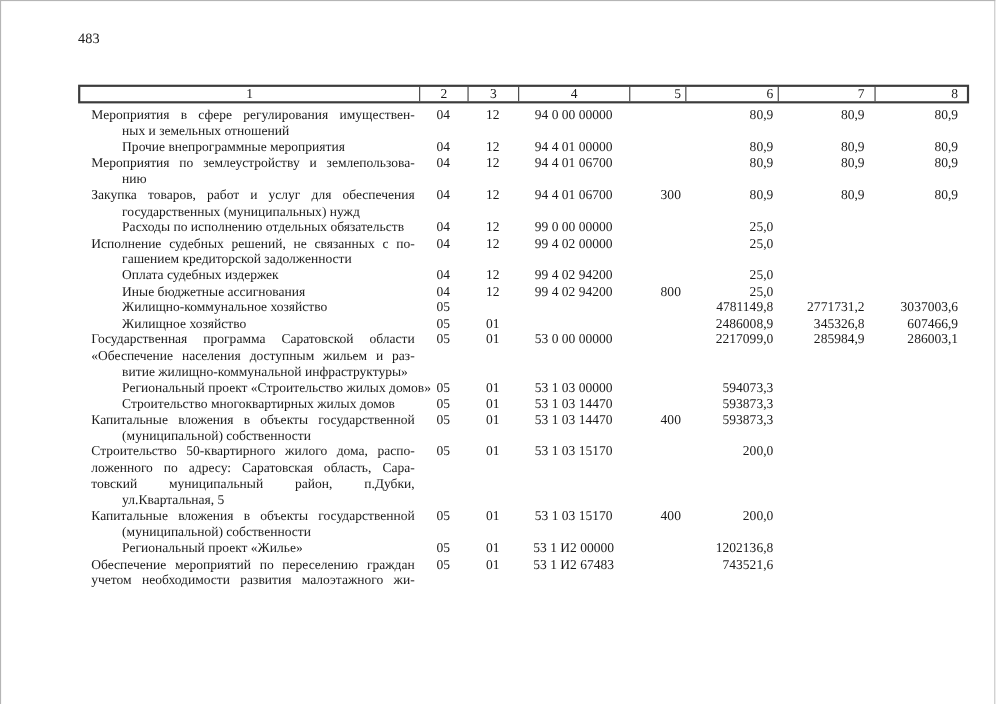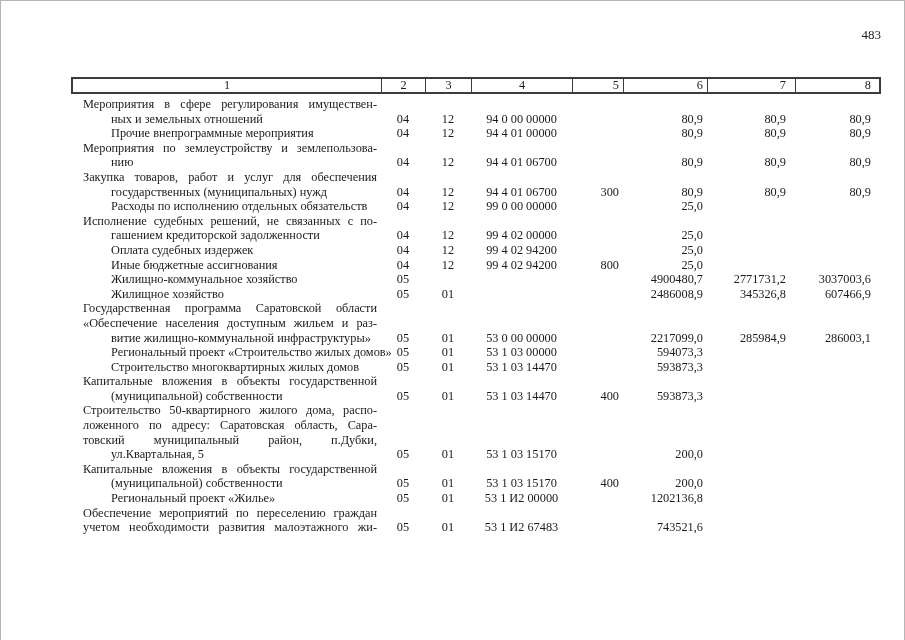--- a/index.html
+++ b/index.html
@@ -14,21 +14,21 @@
     border-right: 1px solid var(--page_edge, #b5b5b5);
     font-family: "Liberation Serif", "DejaVu Serif", serif;
     color: var(--text, #1b1b1b);
     overflow: hidden;
   }
   .page-number {
     position: absolute;
     top: 27px;
     left: 70px;
     width: 810px;
-    text-align: right;
+    text-align: left;
     font-size: 13px;
     line-height: 14px;
   }
   .budget-table {
     position: absolute;
     top: 76px;
     left: 70px;
     width: 810px;
   }
   .thead {
@@ -43,21 +43,20 @@
     font-size: 12.3px;
     line-height: 12.5px;
   }
   .hc + .hc { border-left: 1px solid var(--table_border, #3c3c3c); }
   .tbody {
     margin: 0 2px;
     padding-top: 3px;
   }
   .row {
     display: flex;
-    align-items: flex-end;
     font-size: 12.3px;
     line-height: 14.6px;
   }
   .row.bold { font-weight: 400; }
   .cell { box-sizing: border-box; white-space: nowrap; }
   .c1 { width: 308px; }
   .c2 { width: 44px;  text-align: center; }
   .c3 { width: 46px;  text-align: center; }
   .c4 { width: 101px; text-align: center; }
   .c5 { width: 51px;  text-align: right; padding-right: 4px; }
@@ -191,21 +190,21 @@
           <div class="cell c8"></div>
         </div>
         <div class="row bold">
           <div class="cell c1">
             <div class="nline nlast">Жилищно-коммунальное хозяйство</div>
           </div>
           <div class="cell c2">05</div>
           <div class="cell c3"></div>
           <div class="cell c4"></div>
           <div class="cell c5"></div>
-          <div class="cell c6">4900480,7</div>
+          <div class="cell c6">4781149,8</div>
           <div class="cell c7">2771731,2</div>
           <div class="cell c8">3037003,6</div>
         </div>
         <div class="row">
           <div class="cell c1">
             <div class="nline nlast">Жилищное хозяйство</div>
           </div>
           <div class="cell c2">05</div>
           <div class="cell c3">01</div>
           <div class="cell c4"></div>

